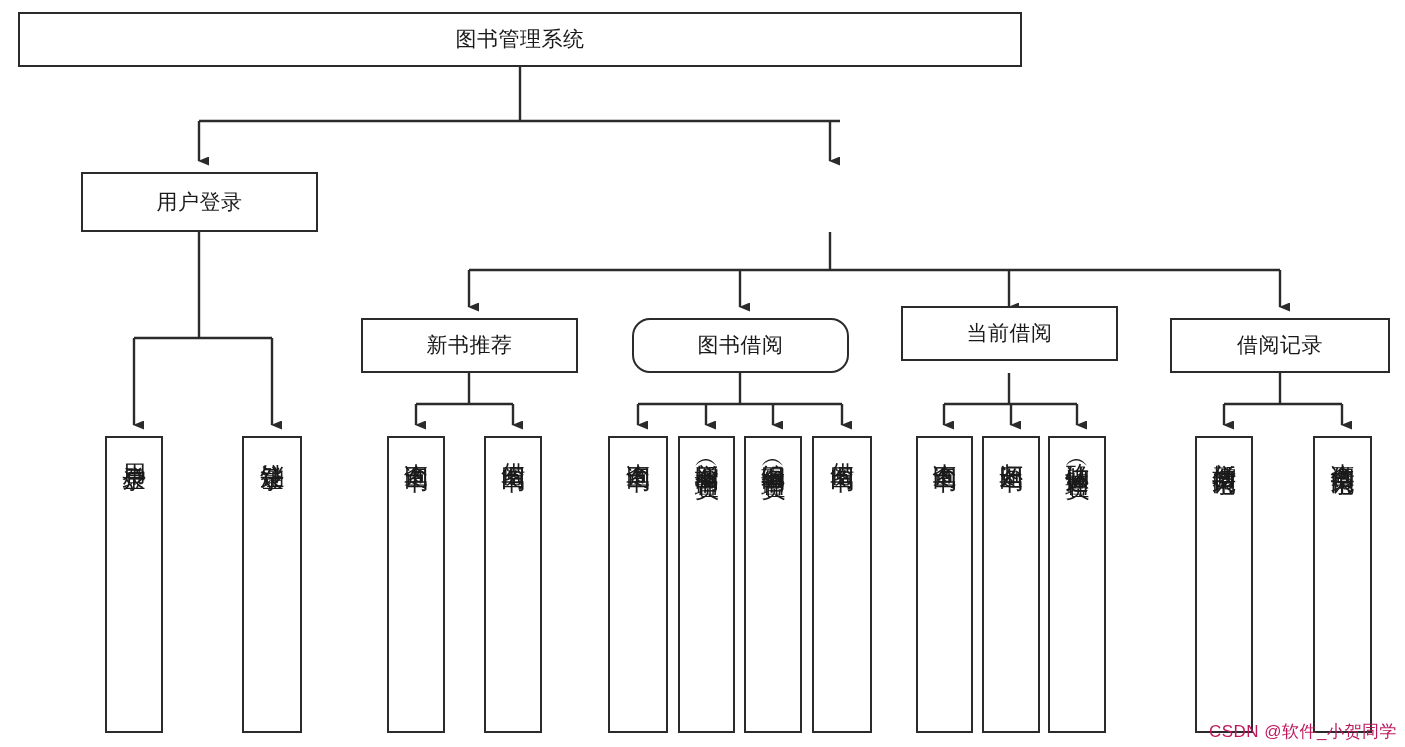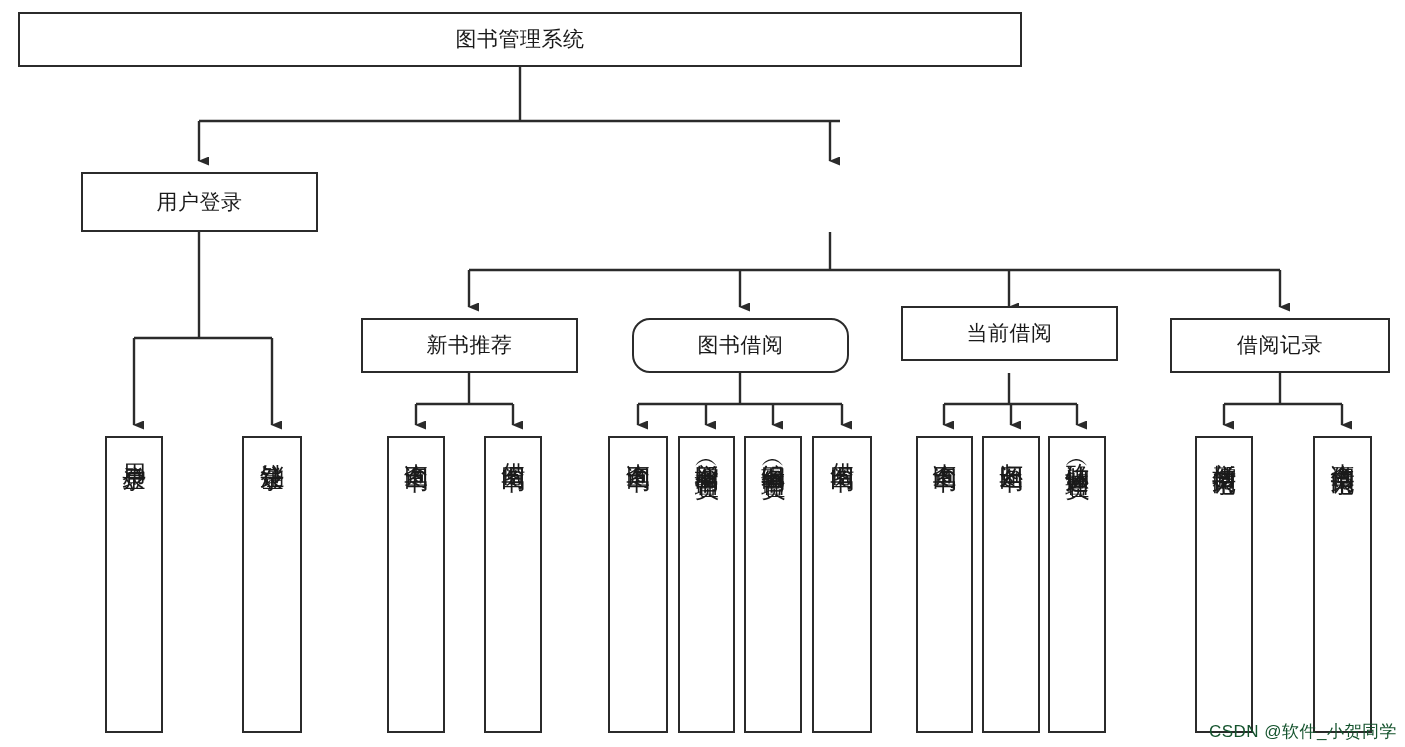--- a/index.html
+++ b/index.html
@@ -53,21 +53,21 @@
     text-orientation: upright;
     font-size: 24px;
     letter-spacing: 2px;
     white-space: nowrap;
   }
   #watermark {
     position: absolute;
     right: 8px;
     bottom: 4px;
     font-size: 17px;
-    color: #14532d;
+    color: #be185d;
     letter-spacing: 0.5px;
     white-space: nowrap;
     pointer-events: none;
   }
 </style>
 </head>
 <body>
 
 <div id="diagram-root">
 

